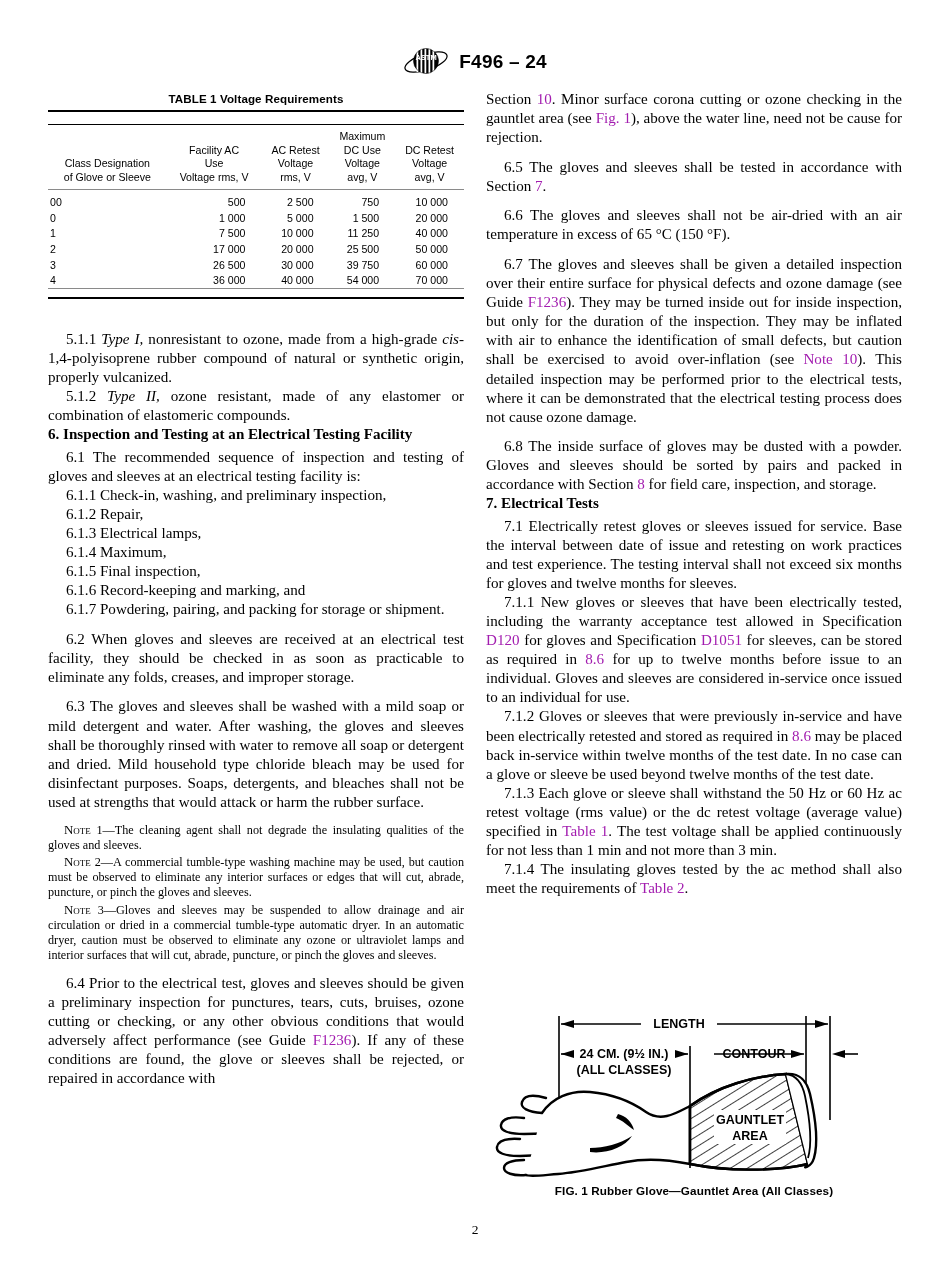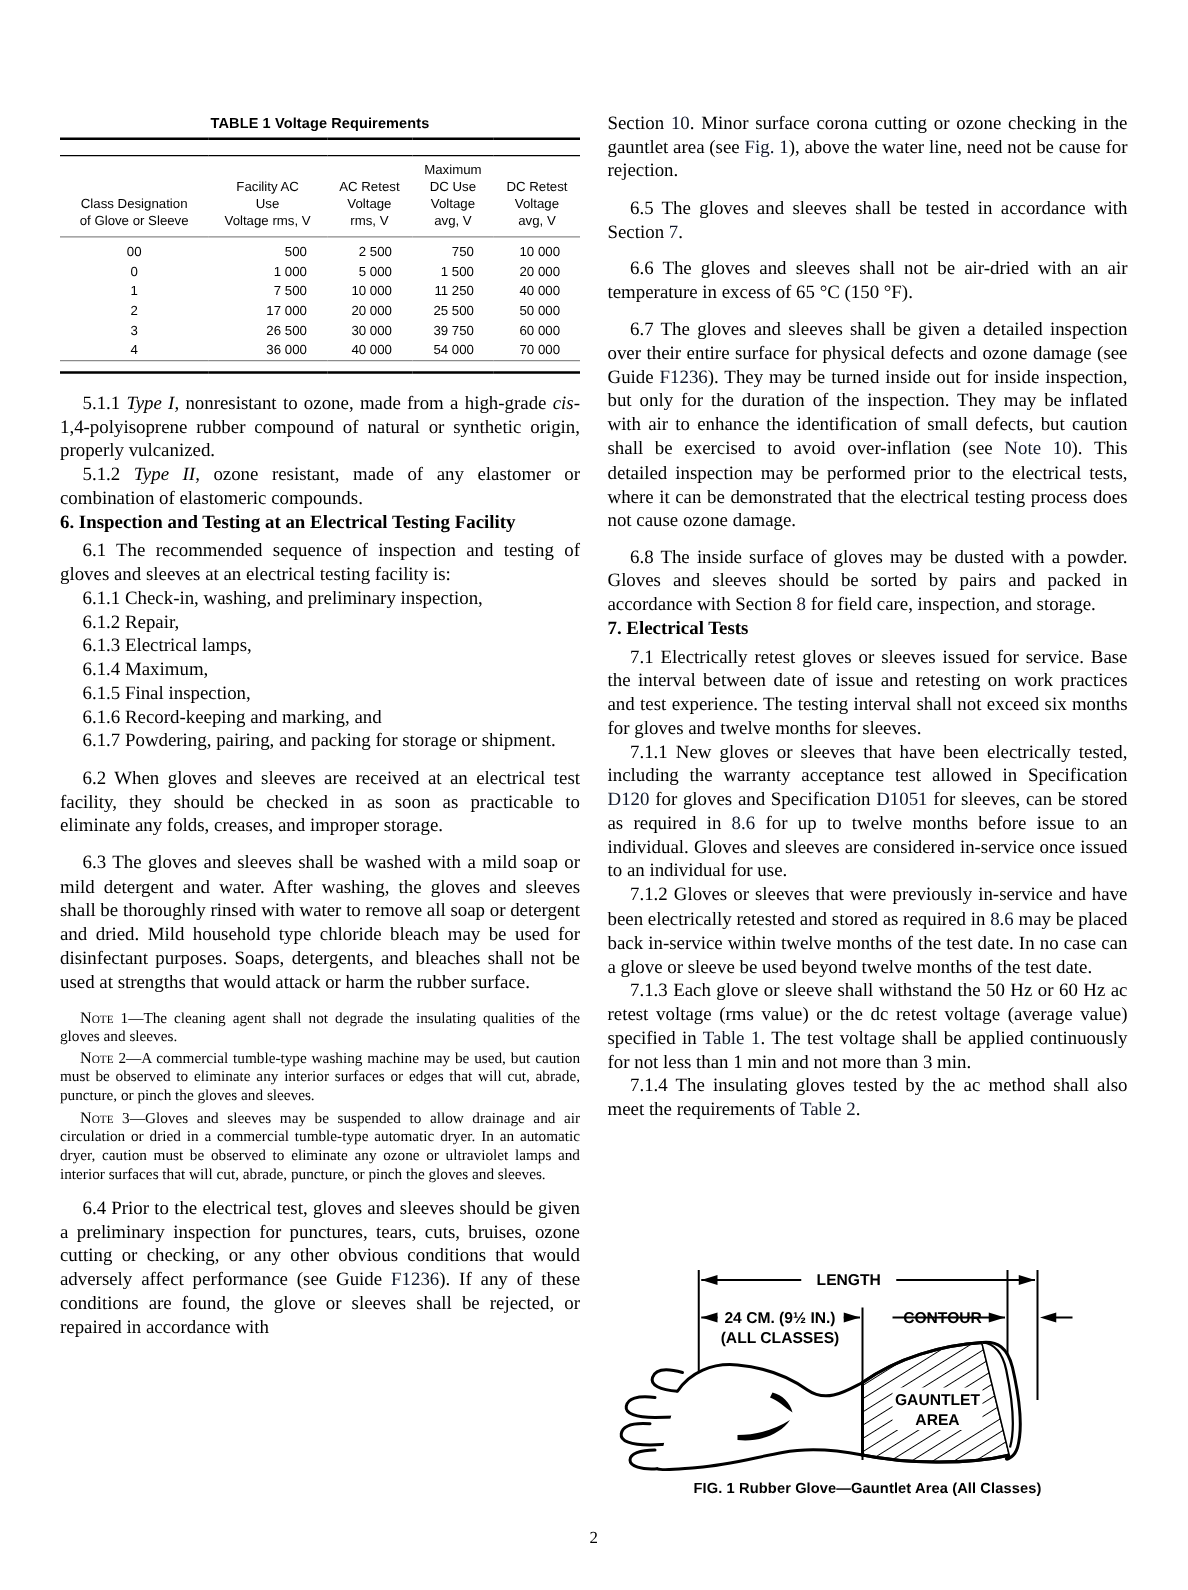--- a/index.html
+++ b/index.html
@@ -67,21 +67,21 @@
   h3.sect {
     margin: 0;
     font-size: 15.1px;
     font-weight: bold;
     line-height: 1.27;
     text-align: left;
   }
   .sect-gap { margin-top: 15px; }
   .after-sect { margin-top: 3px; }
 
-  .xref { color: #0f172a; }
+  .xref { color: #a21caf; }
   .ital { font-style: italic; }
 
   
   .table-wrap {
     position: absolute;
     top: 92px;
     left: 48px;
     width: 416px;
   }
   .table-title {
@@ -110,21 +110,21 @@
     border-bottom: 1px solid #000;
     height: 2px;
   }
   table.t1 thead tr.hdr-row th {
     border-bottom: 1.1px solid #8a8a8a;
   }
   table.t1 tbody td {
     padding: 0.6px 2px;
     line-height: 1.36;
   }
-  table.t1 tbody td.cls { text-align: center; }
+  table.t1 tbody td.cls { }
   table.t1 tbody td.num { text-align: right; padding-right: 16px; }
   table.t1 tbody tr:first-child td { padding-top: 5px; }
   table.t1 tbody tr:last-child td { padding-bottom: 5px; }
   .rule-bottom {
     border-top: 1.1px solid #8a8a8a;
     border-bottom: 2.4px solid #000;
     height: 2px;
   }
 
   
@@ -167,20 +167,40 @@
     width: 950px;
     text-align: center;
     font-size: 13.5px;
   }
 </style>
 </head>
 <body>
 
 <div class="page">
 
+  <div class="masthead">
+    <span>
+      <svg class="astm-logo" viewBox="0 0 92 64" xmlns="http://www.w3.org/2000/svg">
+        <ellipse cx="46" cy="32" rx="44" ry="16" fill="none" stroke="#000" stroke-width="2.5" transform="rotate(-18 46 32)"></ellipse>
+        <circle cx="46" cy="30" r="25" fill="#000"></circle>
+        <g fill="#fff">
+          <rect x="27" y="8" width="3.5" height="44"></rect>
+          <rect x="35" y="6" width="3.5" height="48"></rect>
+          <rect x="43" y="5" width="3.5" height="50"></rect>
+          <rect x="51" y="6" width="3.5" height="48"></rect>
+          <rect x="59" y="8" width="3.5" height="44"></rect>
+        </g>
+        <g fill="#fff" font-family="Liberation Sans, sans-serif" font-size="15" font-weight="bold" text-anchor="middle">
+          <text x="46" y="27">ASTM</text>
+        </g>
+        <circle cx="46" cy="30" r="25" fill="none" stroke="#000" stroke-width="1"></circle>
+      </svg>
+    </span>
+    <span class="designation">F496 – 24</span>
+  </div>
 
   <div class="table-wrap">
     <div class="table-title">TABLE 1 Voltage Requirements</div>
     <table class="t1">
       <thead>
         <tr>
             <th class="rule-top" colspan="5"></th>
           </tr>
         <tr class="hdr-row">
           <th>
@@ -253,21 +273,21 @@
           <td class="num">54 000</td>
           <td class="num">70 000</td>
         </tr>
         <tr>
             <td class="rule-bottom" colspan="5"></td>
           </tr>
       </tbody>
     </table>
   </div>
 
-  <div class="col col-left" style="top: 314px;">
+  <div class="col col-left" style="top: 330px;">
 
     <p class="indent"><span>5.1.1 </span><span class="ital">Type I,</span><span> nonresistant to ozone, made from a high-grade </span><span class="ital">cis</span><span>-1,4-polyisoprene rubber compound of natural or synthetic origin, properly vulcanized.</span></p>
 
     <p class="indent"><span>5.1.2 </span><span class="ital">Type II,</span><span> ozone resistant, made of any elastomer or combination of elastomeric compounds.</span></p>
 
 
     <h3 class="sect sect-gap">6.  Inspection and Testing at an Electrical Testing Facility</h3>
 
     <p class="indent after-sect">6.1  The recommended sequence of inspection and testing of gloves and sleeves at an electrical testing facility is:</p>
     <p class="indent">6.1.1  Check-in, washing, and preliminary inspection,</p>

